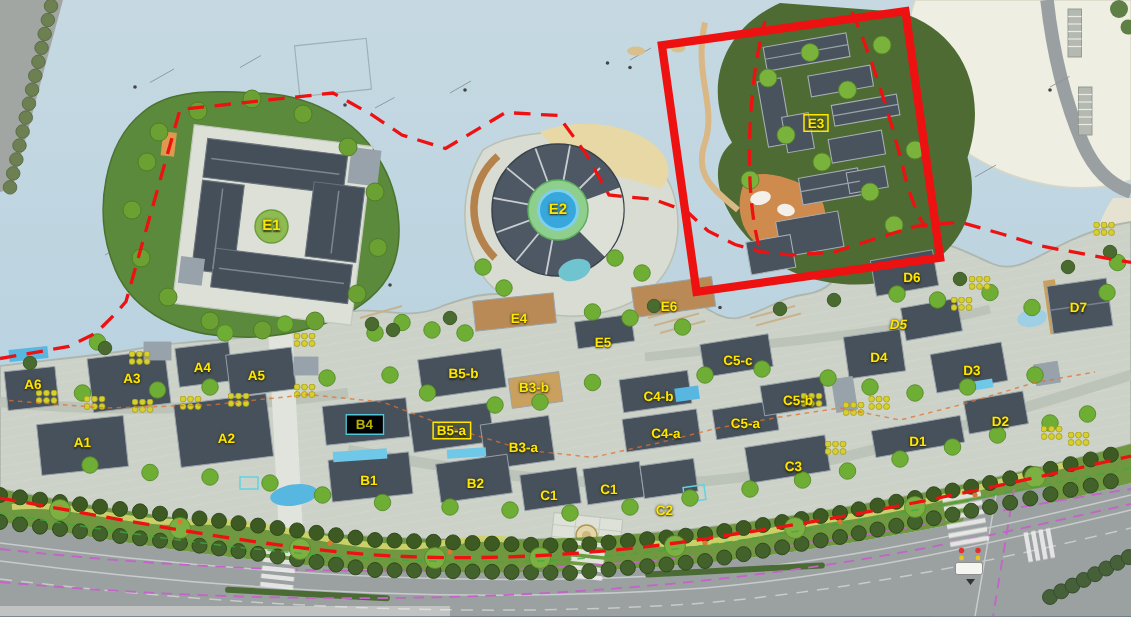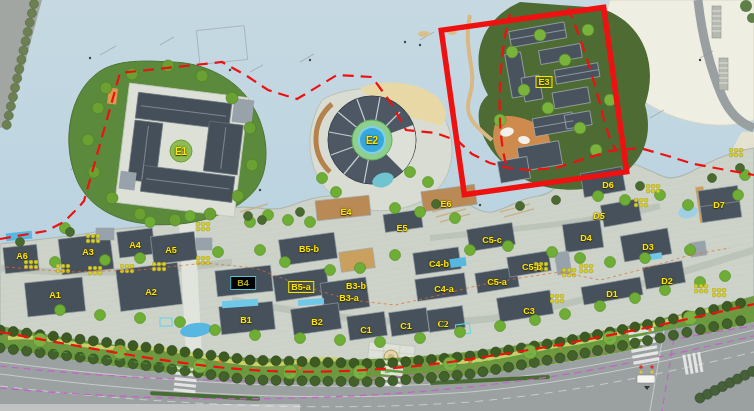--- a/index.html
+++ b/index.html
@@ -618,29 +618,29 @@
       <span class="bld-label" style="left: 346px; top: 212px;">E4</span>
       <span class="bld-label" style="left: 402px; top: 228px;">E5</span>
       <span class="bld-label" style="left: 446px; top: 204px;">E6</span>
       <span class="bld-label" style="left: 22px; top: 256px;">A6</span>
       <span class="bld-label" style="left: 88px; top: 252px;">A3</span>
       <span class="bld-label" style="left: 135px; top: 245px;">A4</span>
       <span class="bld-label" style="left: 171px; top: 250px;">A5</span>
       <span class="bld-label" style="left: 55px; top: 295px;">A1</span>
       <span class="bld-label" style="left: 151px; top: 292px;">A2</span>
       <span class="bld-label" style="left: 309px; top: 249px;">B5-b</span>
-      <span class="bld-label" style="left: 356px; top: 258px; margin-top: 28px;">B3-b</span>
+      <span class="bld-label" style="left: 356px; top: 258px;">B3-b</span>
       <span class="bld-label cyan" style="left: 243px; top: 283px;">B4</span>
       <span class="bld-label box" style="left: 301px; top: 287px;">B5-a</span>
       <span class="bld-label" style="left: 349px; top: 298px;">B3-a</span>
       <span class="bld-label" style="left: 246px; top: 320px;">B1</span>
       <span class="bld-label" style="left: 317px; top: 322px;">B2</span>
       <span class="bld-label" style="left: 366px; top: 330px;">C1</span>
       <span class="bld-label" style="left: 406px; top: 326px;">C1</span>
-      <span class="bld-label" style="left: 443px; top: 324px; font-family: Liberation Serif, serif;">C2</span>
+      <span class="bld-label" style="left: 443px; top: 340px;">C2</span>
       <span class="bld-label" style="left: 529px; top: 311px;">C3</span>
       <span class="bld-label" style="left: 439px; top: 264px;">C4-b</span>
       <span class="bld-label" style="left: 444px; top: 289px;">C4-a</span>
       <span class="bld-label" style="left: 492px; top: 240px;">C5-c</span>
       <span class="bld-label" style="left: 532px; top: 267px;">C5-b</span>
       <span class="bld-label" style="left: 497px; top: 282px;">C5-a</span>
       <span class="bld-label" style="left: 612px; top: 294px;">D1</span>
       <span class="bld-label" style="left: 667px; top: 281px; text-align: right;">D2</span>
       <span class="bld-label" style="left: 648px; top: 247px;">D3</span>
       <span class="bld-label" style="left: 586px; top: 238px;">D4</span>

